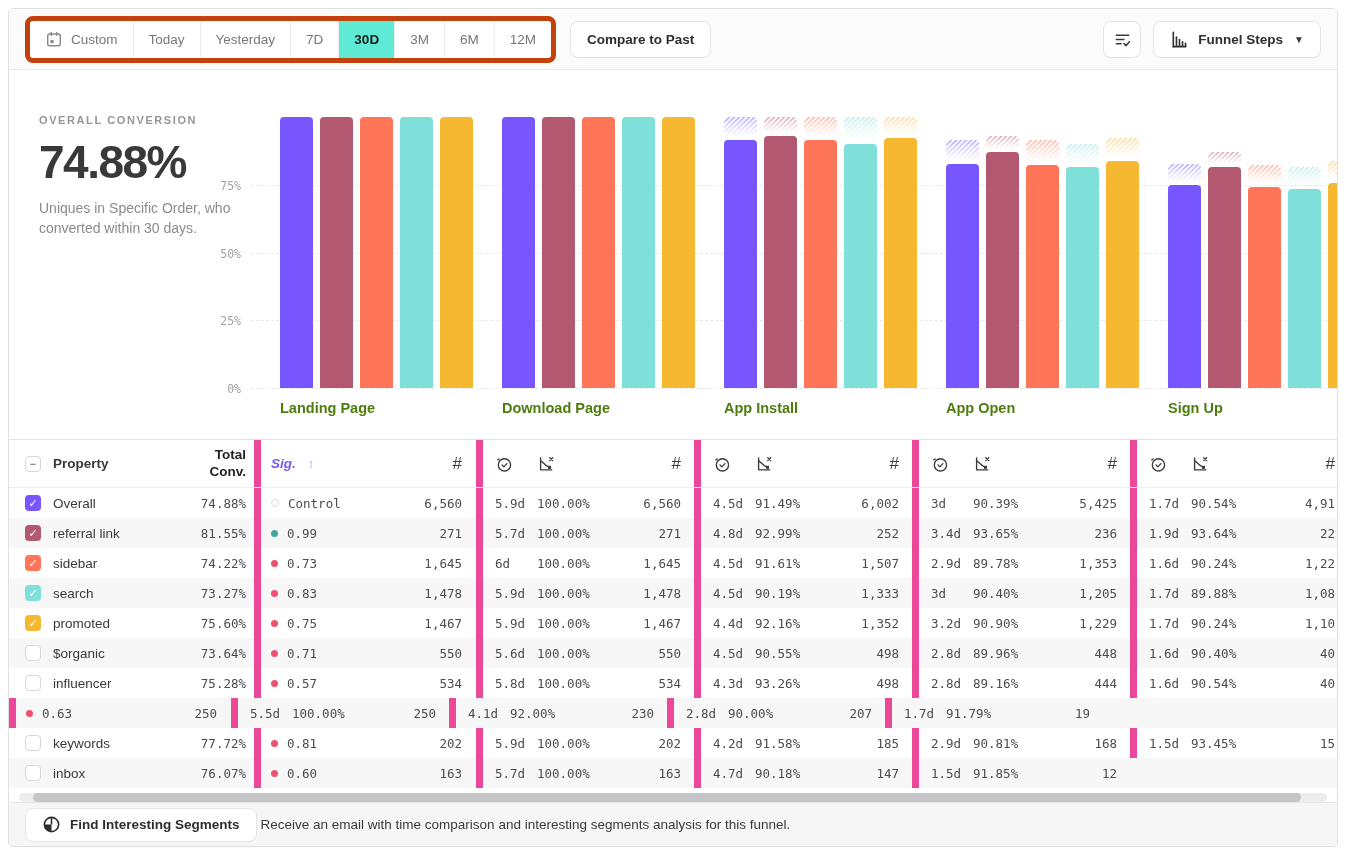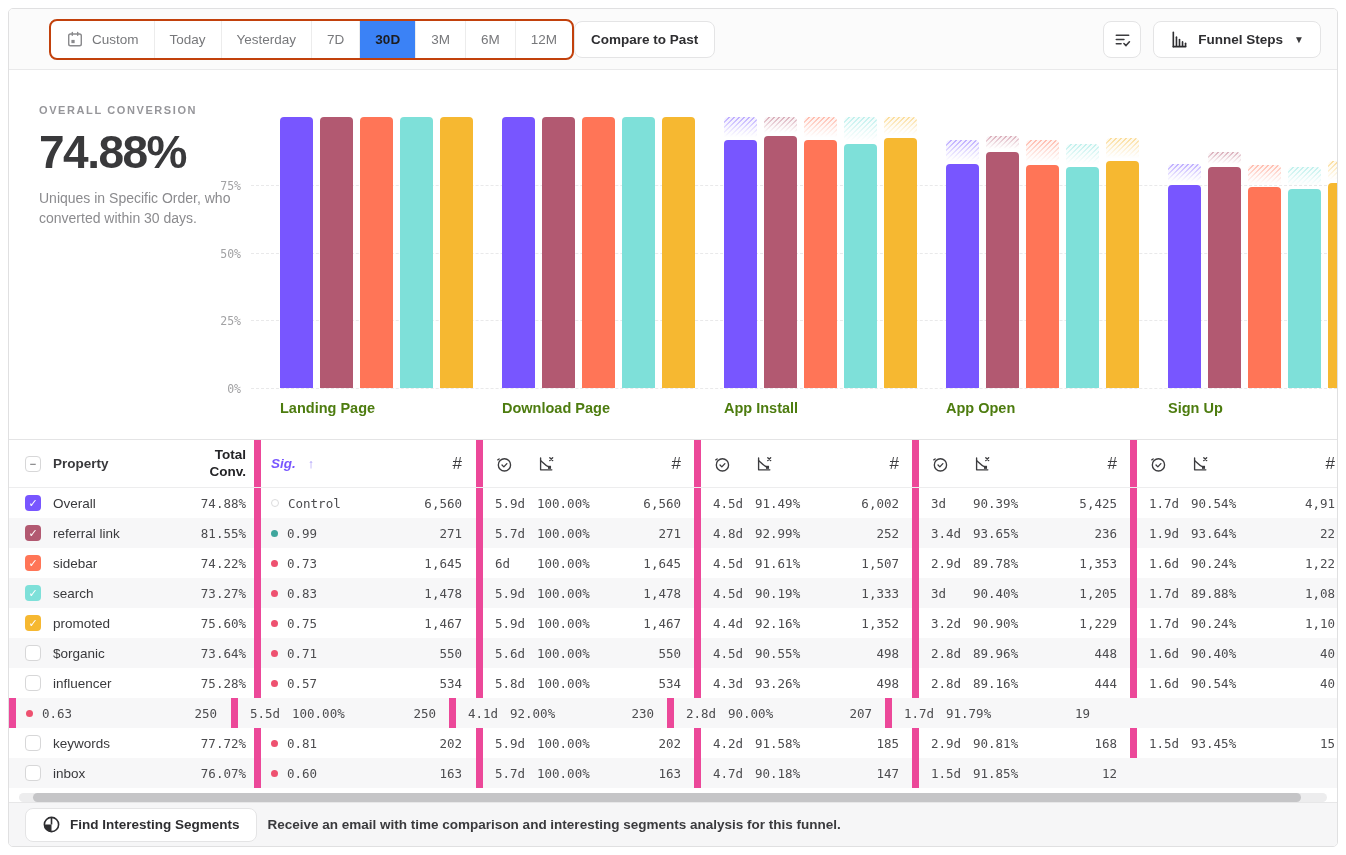--- a/index.html
+++ b/index.html
@@ -4,37 +4,37 @@
 <style>
   html,body{margin:0;padding:0;background:#fff;}
   .stage{position:relative;width:1346px;height:855px;background:#fff;overflow:hidden;
          font-family:"Liberation Sans",sans-serif;color:#3a3a3c;}
   .card{position:absolute;left:8px;top:8px;width:1330px;height:839px;box-sizing:border-box;
         border:1px solid #e0e0e1;border-radius:5px;background:#fff;overflow:hidden;}
 
   
   .topbar{height:61px;background:#fbfbfb;border-bottom:1px solid #e9e9ea;display:flex;
           align-items:center;padding:0 16px;box-sizing:border-box;}
-  .seg{display:flex;background:#fff;border:2px solid #c2410c;border-radius:8px;height:37px;
-       overflow:hidden;margin-left:24px;}
+  .seg{display:flex;background:#fff;border:5px solid #c2410c;border-radius:8px;height:37px;
+       overflow:hidden;}
   .seg-item{display:flex;align-items:center;gap:8px;padding:0 15px;font-size:13.5px;
             color:#77787b;border-right:1px solid #ececec;cursor:pointer;white-space:nowrap;}
   .seg-item:last-child{border-right:none;}
-  .seg-item.active{background:#3b82f6;color:#1d1d1f;font-weight:bold;}
+  .seg-item.active{background:#5eead4;color:#1d1d1f;font-weight:bold;}
   .btn{display:flex;align-items:center;gap:9px;height:37px;padding:0 16px;background:#fff;
        border:1px solid #e4e4e5;border-radius:8px;font-size:13.5px;font-weight:bold;
        color:#2e2e31;cursor:pointer;box-sizing:border-box;white-space:nowrap;}
-  .compare{}
+  .compare{margin-left:14px;}
   .spacer{flex:1;}
   .icon-btn{width:38px;padding:0;justify-content:center;margin-right:12px;}
   .caret{font-size:10px;color:#3a3a3c;margin-left:2px;}
 
   
   .chart-section{position:relative;height:369px;overflow:hidden;background:#fff;}
-  .summary{position:absolute;left:30px;top:34px;width:195px;}
+  .summary{position:absolute;left:30px;top:44px;width:195px;}
   .summary-label{font-size:11px;font-weight:bold;letter-spacing:1.6px;color:#96969a;}
   .summary-value{font-size:46px;font-weight:bold;color:#39393b;letter-spacing:-1.5px;
                  margin:9px 0 10px;}
   .summary-desc{font-size:14px;color:#8b8b8e;line-height:1.4;}
   .gridline{position:absolute;left:242px;right:0;border-top:1px dashed #e9e9ea;height:0;}
   .ytick{position:absolute;width:46px;text-align:right;font-family:"DejaVu Sans Mono",monospace;
          font-size:11.5px;color:#a2a2a4;}
   .bar{position:absolute;border-radius:4px 4px 0 0;}
   .cap{position:absolute;border-radius:4px 4px 0 0;}
   .step-label{position:absolute;font-size:14.5px;font-weight:600;color:#4d7c0f;top:330px;}
@@ -71,21 +71,21 @@
   .sig-arrow{color:#a090f8;font-style:normal;font-weight:normal;font-size:13px;margin-left:3px;}
   .hash{font-size:17px;font-weight:normal;color:#3c3c3f;}
   .h-icon{display:flex;align-items:center;}
 
   
   .hscroll{position:relative;height:9px;margin:5px 10px 0;background:#ededee;border-radius:5px;}
   .hthumb{position:absolute;top:0;bottom:0;left:14px;right:26px;background:#c5c5c7;border-radius:5px;cursor:pointer;}
   .footer{position:absolute;left:0;right:0;bottom:0;height:44px;background:#f6f6f7;
           border-top:1px solid #e7e7e8;display:flex;align-items:center;padding:0 16px;box-sizing:border-box;}
   .footer .btn{background:#fff;height:34px;}
-  .footer-note{margin-left:11px;font-size:13.5px;font-weight:bold;color:#3a3a3d;}
+  .footer-note{margin-left:4px;font-size:13.5px;font-weight:normal;color:#3a3a3d;}
   svg{flex:none;}
 </style>
 </head>
 <body>
 
 <div class="stage">
   <div class="card">
 
     <div class="topbar">
       <div class="seg" id="seg-ranges">

